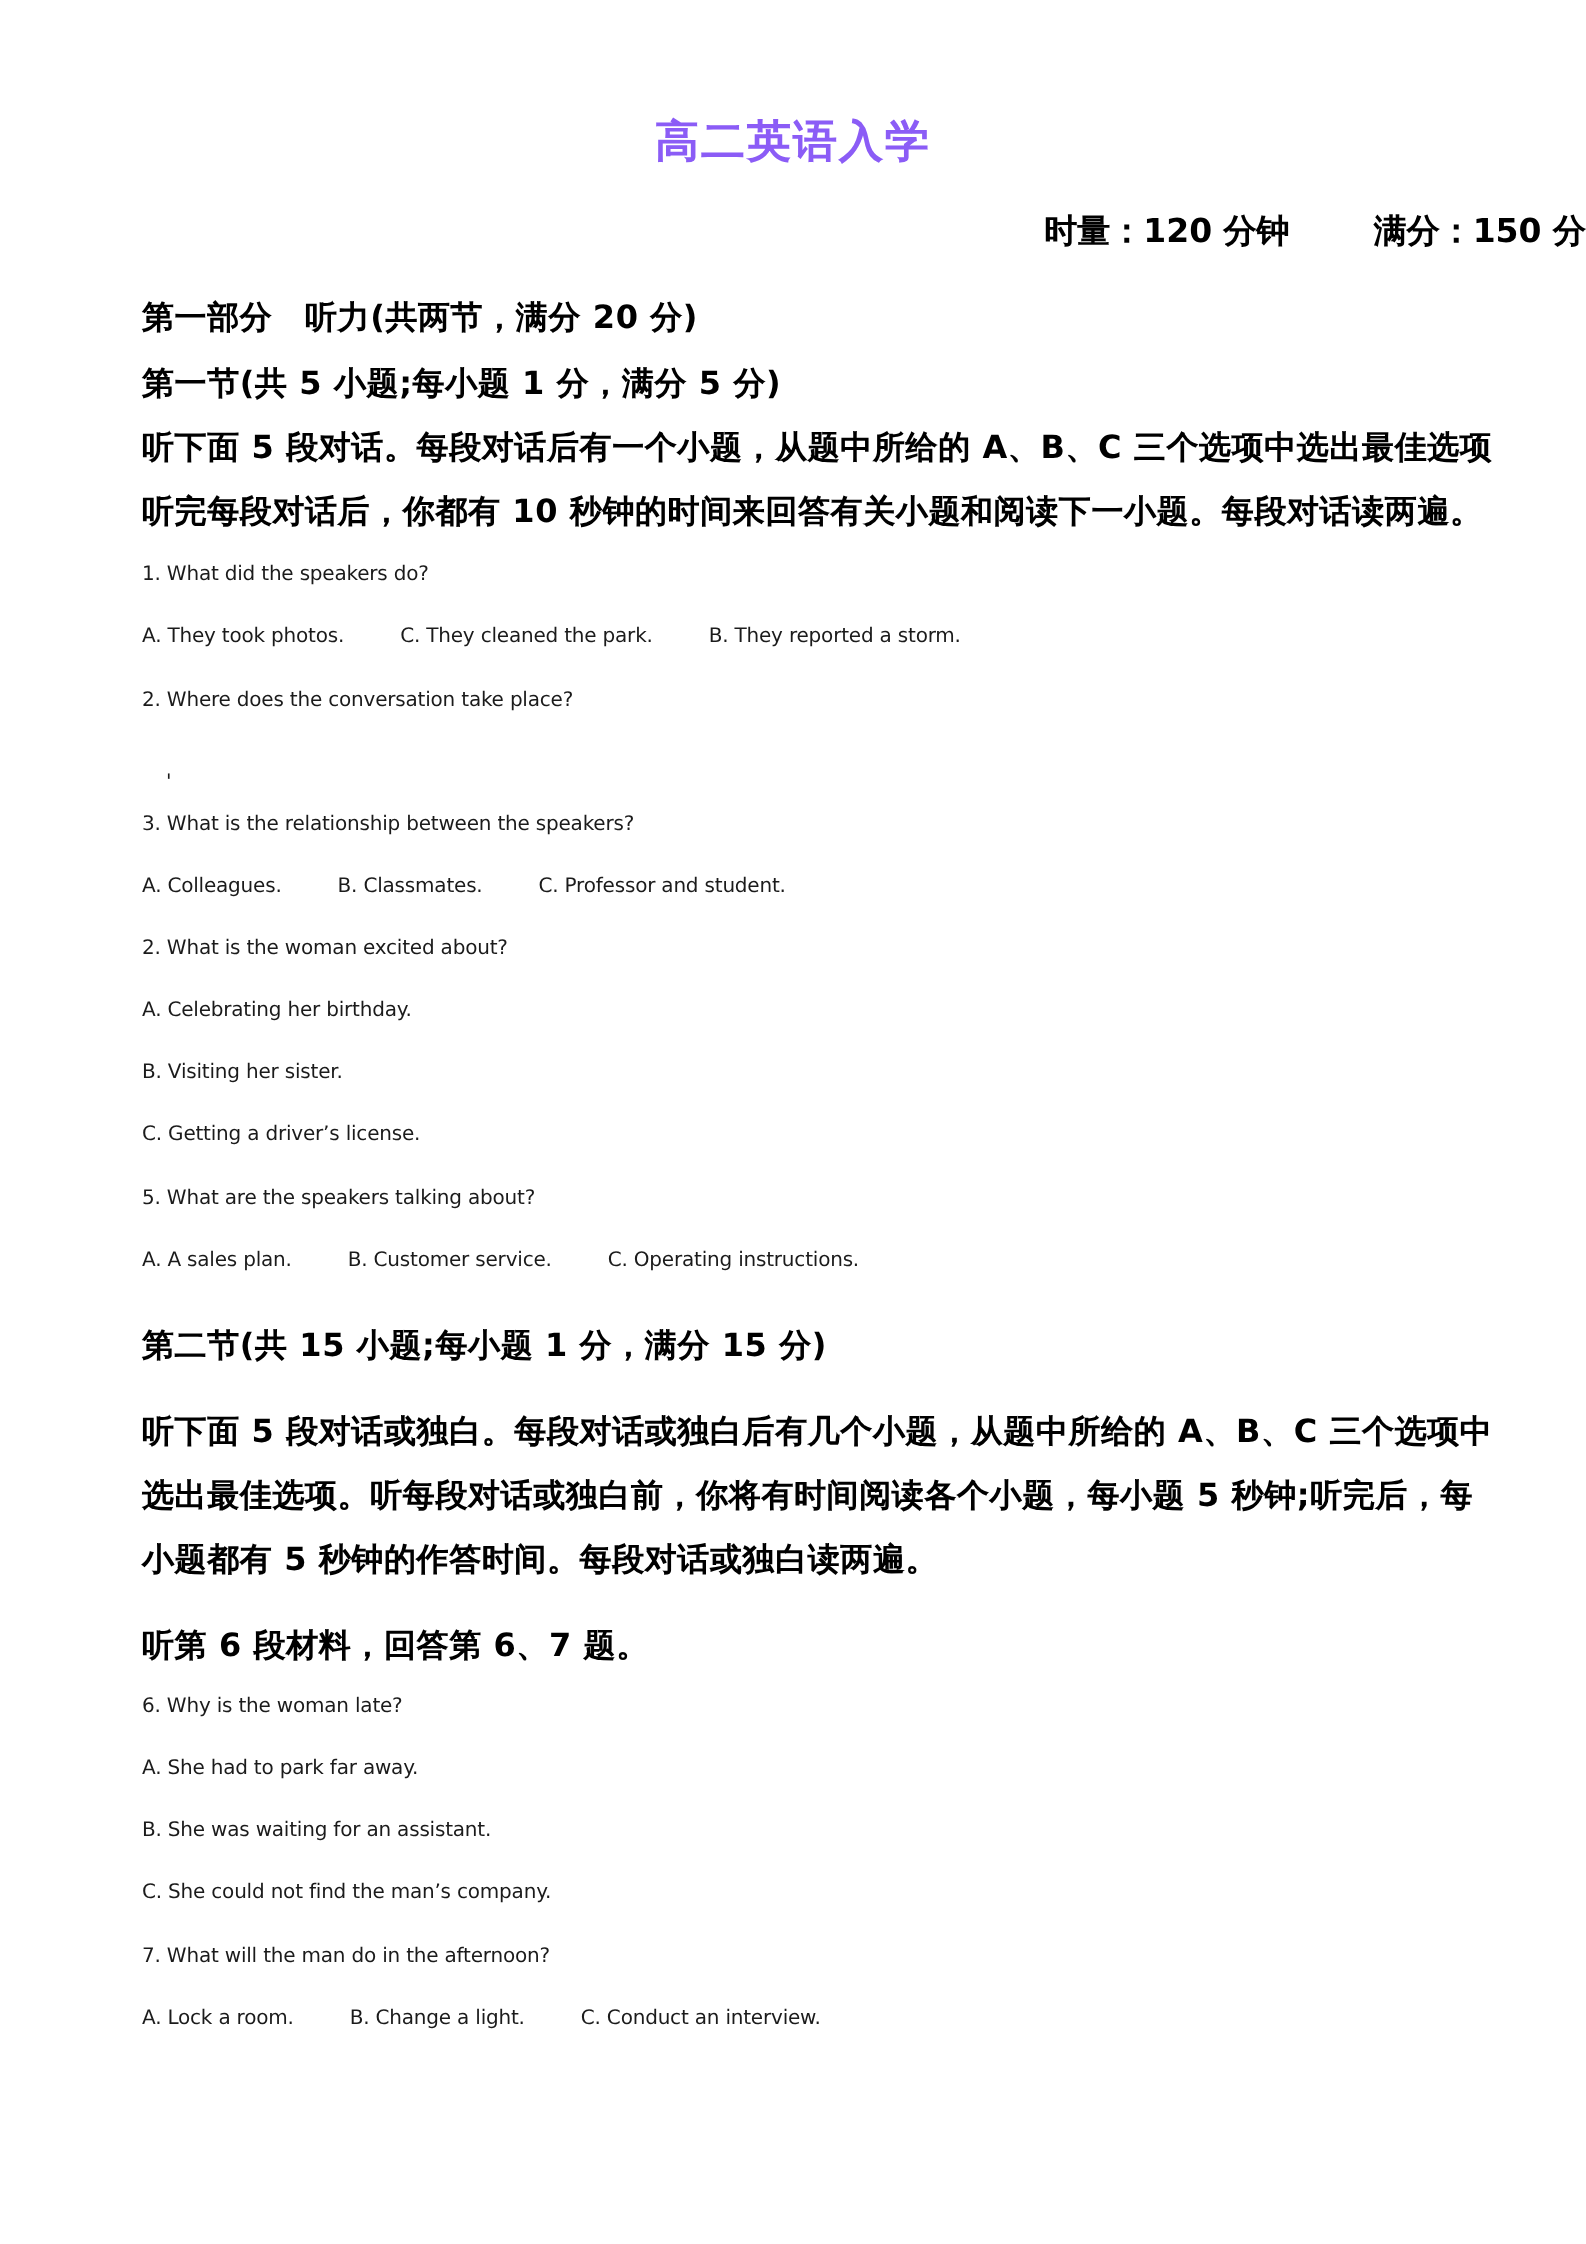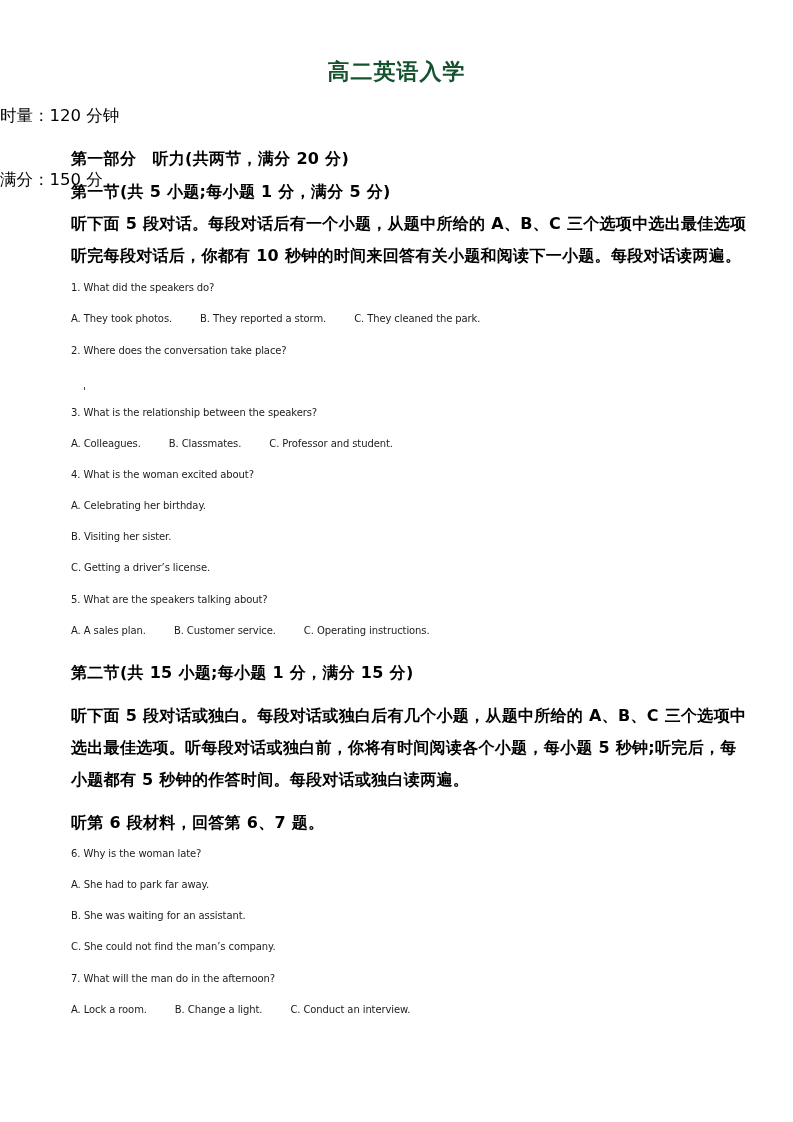--- a/index.html
+++ b/index.html
@@ -29,33 +29,32 @@
     line-height: 21px;
     color: #1b1b1b;
     letter-spacing: -0.1px;
   }
   .title {
     left: 0; width: 793px;
     text-align: center;
     font-size: 22px;
     line-height: 30px;
     font-weight: 700;
-    color: #14532d;
+    color: #8b5cf6;
     letter-spacing: 1px;
   }
   .meta {
     left: 0; width: 793px;
     display: flex;
     justify-content: flex-end;
     gap: 42px;
     font-size: 16.5px;
     line-height: 22px;
-    font-weight: 400;
+    font-weight: 700;
     color: #000;
-    flex-direction: column;
   }
   .opts { display: flex; }
   .opts .opt { margin-right: 28px; text-align: right; }
   .opts .opt:last-child { margin-right: 0; }
   .stray {
     position: absolute;
     left: 83px;
     top: 387px;
     font-size: 10px;
     color: #1b1b1b;
@@ -77,35 +76,35 @@
   <div class="line zh" style="top:148px">第一部分　听力(共两节，满分 20 分)</div>
 
   <div class="line zh" style="top:181px">第一节(共 5 小题;每小题 1 分，满分 5 分)</div>
 
   <div class="line zh" style="top:213px">听下面 5 段对话。每段对话后有一个小题，从题中所给的 A、B、C 三个选项中选出最佳选项</div>
   <div class="line zh" style="top:245px">听完每段对话后，你都有 10 秒钟的时间来回答有关小题和阅读下一小题。每段对话读两遍。</div>
 
   <div class="line en" style="top:277px">1. What did the speakers do?</div>
   <div class="line en opts" style="top:308px">
     <span class="opt">A. They took photos.</span>
+    <span class="opt">C. They cleaned the park.</span>
     <span class="opt">B. They reported a storm.</span>
-    <span class="opt">C. They cleaned the park.</span>
   </div>
 
   <div class="line en" style="top:340px">2. Where does the conversation take place?</div>
   <span class="stray">'</span>
 
   <div class="line en" style="top:402px">3. What is the relationship between the speakers?</div>
   <div class="line en opts" style="top:433px">
     <span class="opt">A. Colleagues.</span>
     <span class="opt">B. Classmates.</span>
     <span class="opt">C. Professor and student.</span>
   </div>
 
-  <div class="line en" style="top:464px">4. What is the woman excited about?</div>
+  <div class="line en" style="top:464px">2. What is the woman excited about?</div>
   <div class="line en" style="top:495px">A. Celebrating her birthday.</div>
   <div class="line en" style="top:526px">B. Visiting her sister.</div>
   <div class="line en" style="top:557px">C. Getting a driver’s license.</div>
 
   <div class="line en" style="top:589px">5. What are the speakers talking about?</div>
   <div class="line en opts" style="top:620px">
     <span class="opt">A. A sales plan.</span>
     <span class="opt">B. Customer service.</span>
     <span class="opt">C. Operating instructions.</span>
   </div>

